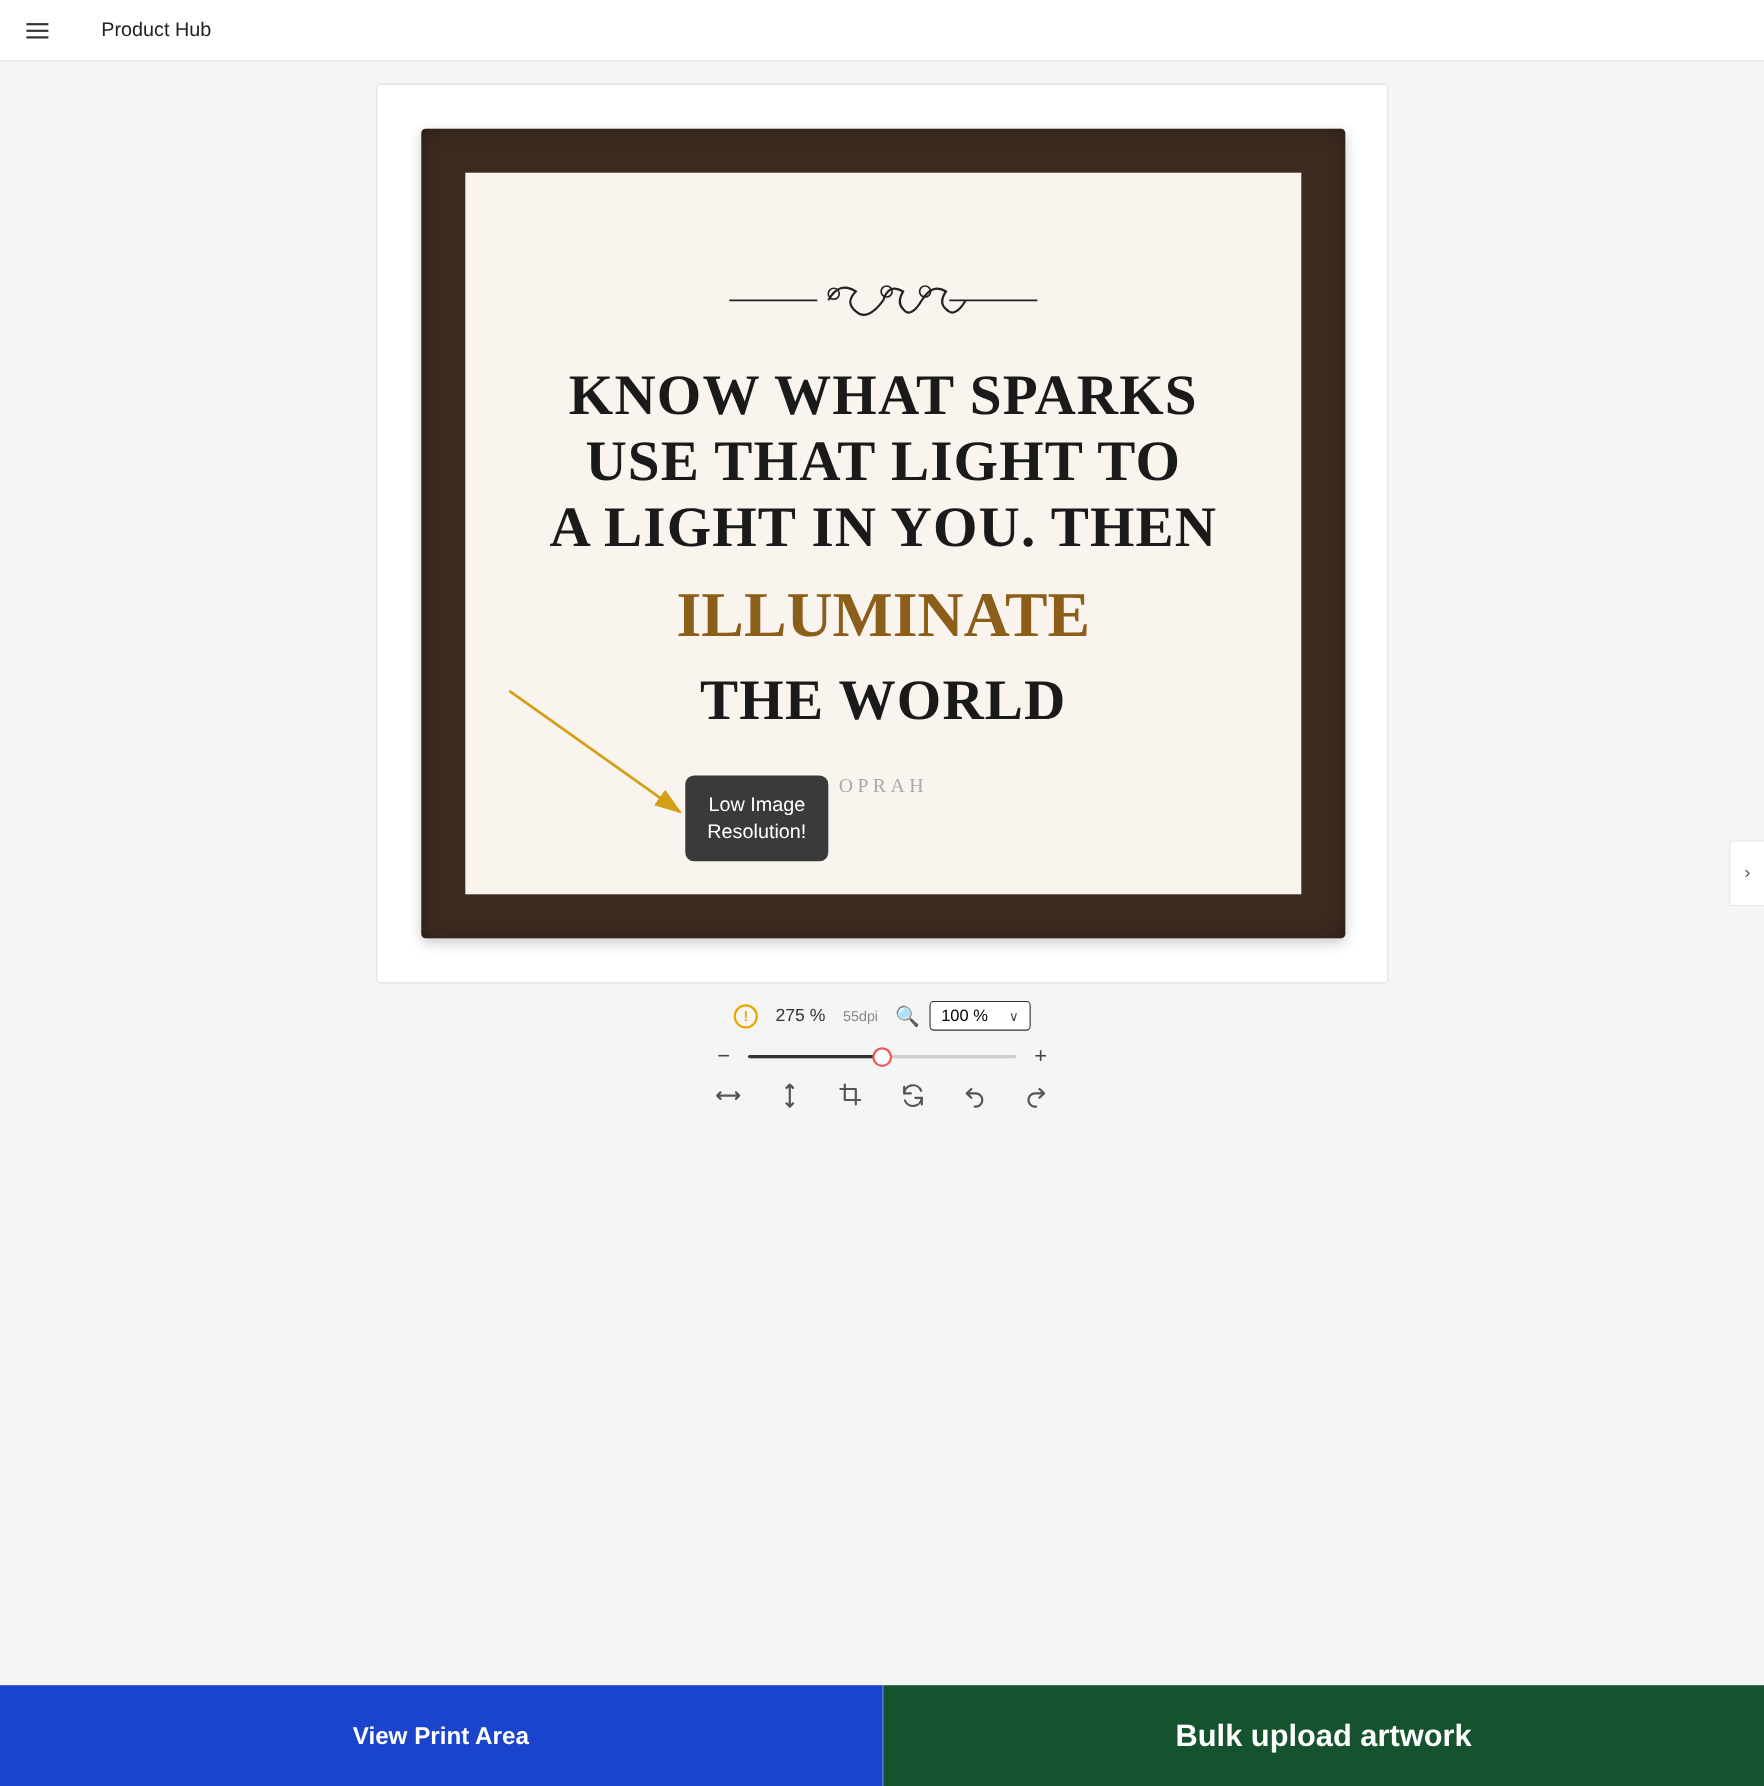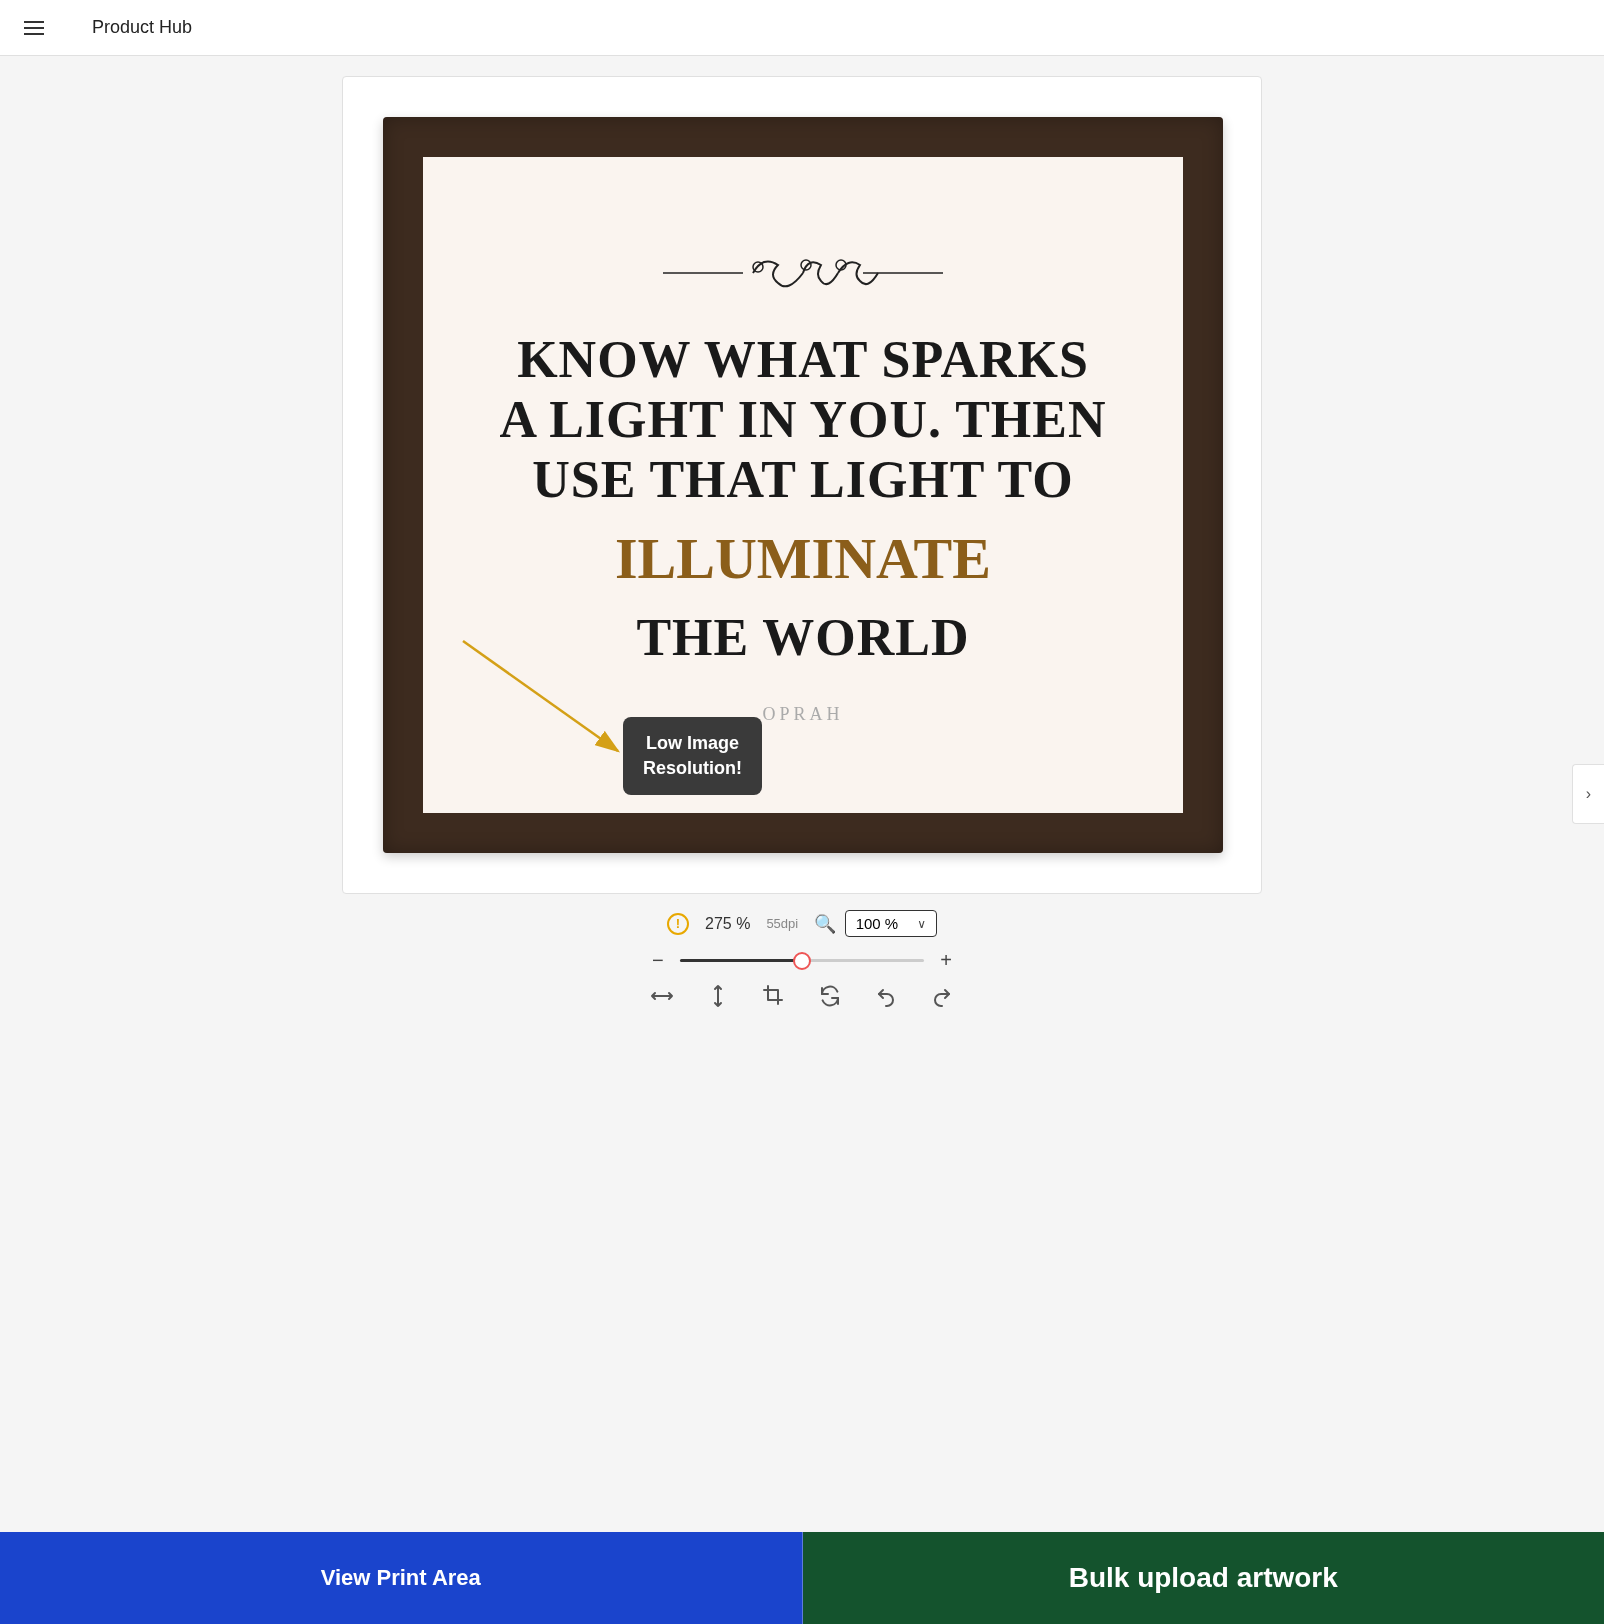--- a/index.html
+++ b/index.html
@@ -128,24 +128,23 @@
       letter-spacing: 4px;
       text-transform: uppercase;
       font-weight: 400;
       margin-top: 20px;
       font-family: Georgia, serif;
     }
 
     
     .tooltip-container {
       position: absolute;
-      bottom: 108px;
+      bottom: 120px;
       left: 60px;
       pointer-events: none;
-      font-weight: bold;
     }
 
     .tooltip-box {
       position: absolute;
       bottom: -10px;
       left: 220px;
       background: #3a3a3a;
       color: #fff;
       padding: 14px 20px;
       border-radius: 8px;
@@ -381,22 +380,22 @@
               <path d="M150 28 Q155 12 168 20 Q162 30 168 36 Q175 45 185 28" stroke="#222" stroke-width="2" fill="none"></path>
               <circle cx="153" cy="20" r="5" stroke="#222" stroke-width="1.5" fill="none"></circle>
 
               <path d="M185 28 Q195 12 207 20 Q200 30 207 36 Q215 45 225 28" stroke="#222" stroke-width="2" fill="none"></path>
               <circle cx="188" cy="20" r="5" stroke="#222" stroke-width="1.5" fill="none"></circle>
             </svg>
           </div>
 
           <div class="frame-text-main">
             <div>KNOW WHAT SPARKS</div>
+            <div>USE THAT LIGHT TO</div>
             <div>A LIGHT IN YOU. THEN</div>
-            <div>USE THAT LIGHT TO</div>
           </div>
           <div class="frame-text-highlight">ILLUMINATE</div>
           <div class="frame-text-main">THE WORLD</div>
           <div class="frame-text-author">OPRAH</div>
         </div>
       </div>
 
       <div class="tooltip-container">
         <svg width="300" height="160" viewBox="0 0 300 160">
           <defs>

